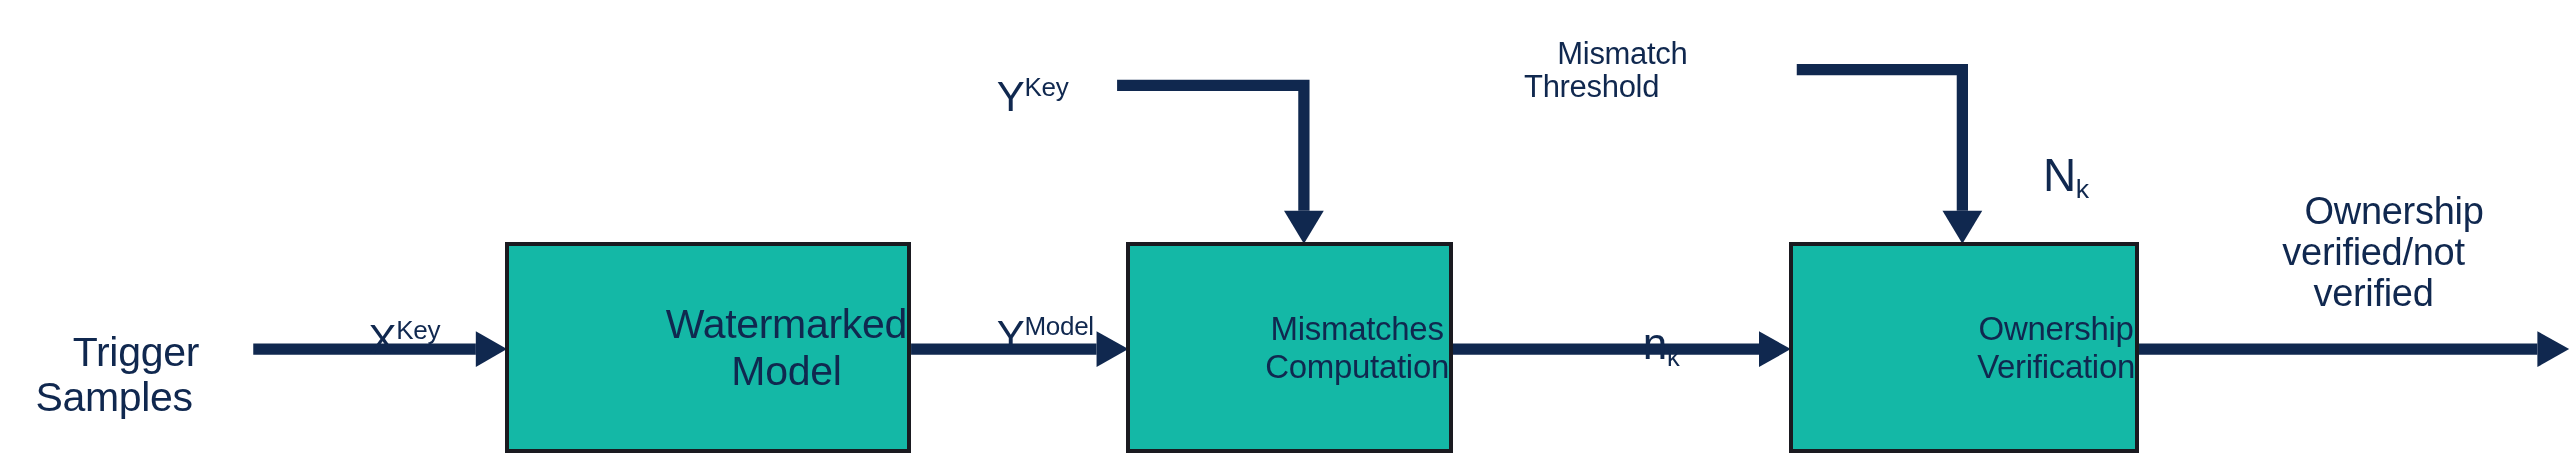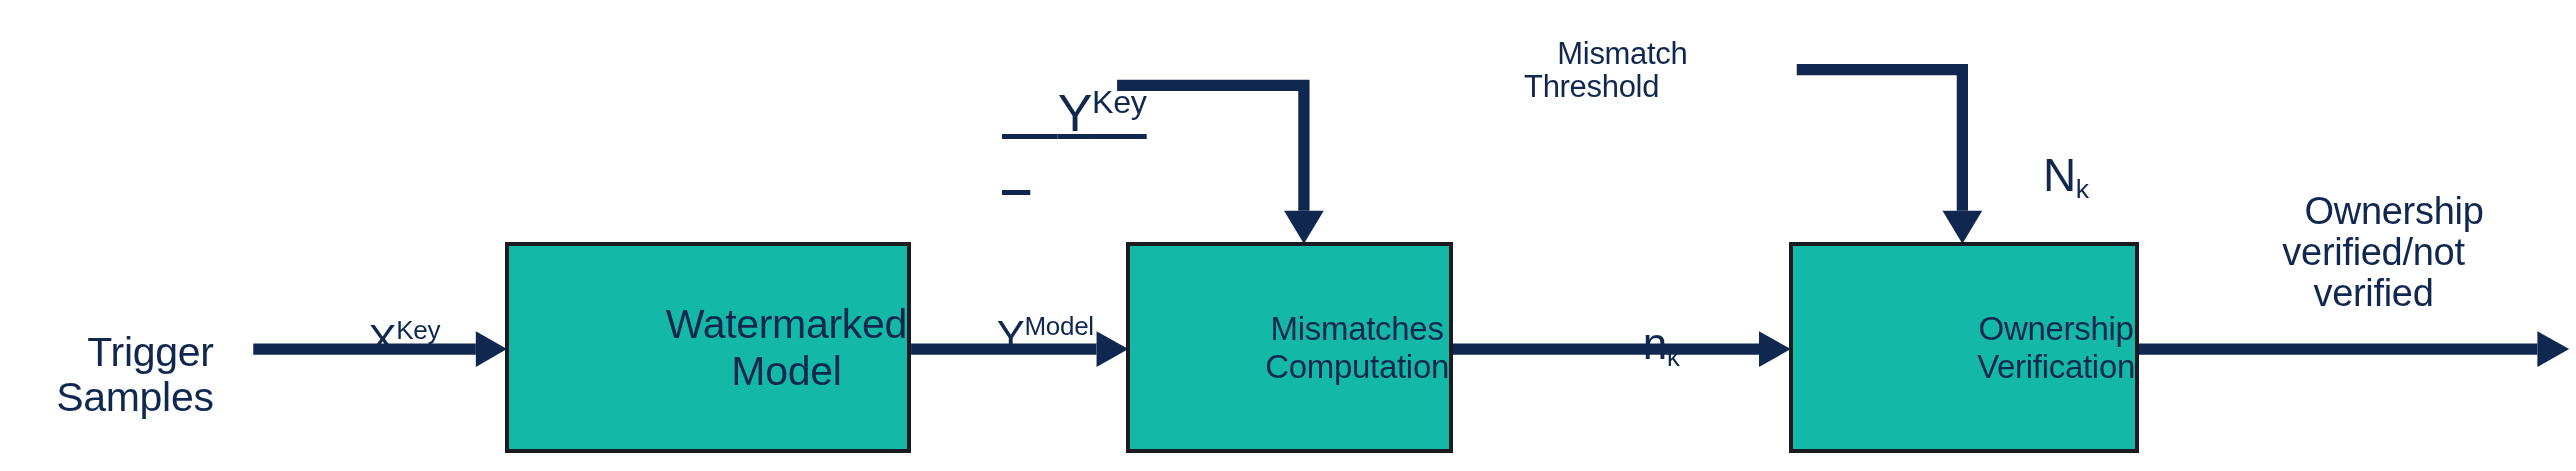--- a/index.html
+++ b/index.html
@@ -78,30 +78,30 @@
       <polygon class="wirehead" points="2932,318 2992,318 2962,368"></polygon>
     </g>
 
      output --&gt;
     <g>
       <line class="wire" x1="3228" y1="527" x2="3830" y2="527" stroke-width="17"></line>
       <polygon class="wirehead" points="3830,500 3878,527 3830,554"></polygon>
     </g>
   </svg>
 
-  <div class="lbl" style="left:14.6px; top:286px; width:199px; font-size:41px; text-align:right;">
+  <div class="lbl" style="left:14.6px; top:286px; width:199px; font-size:41px; text-align:center;">
     <span style="white-space:pre-line;">Trigger
 Samples</span>
   </div>
 
   <div class="lbl" style="left:323px; top:272px; font-size:42px;text-align:right;">
     <span>X</span><sup>Key</sup>
   </div>
 
-  <div class="lbl" style="left:1002px; top:28.5px; font-size:52px;text-decoration:underline;">
+  <div class="lbl" style="left:952px; top:28.5px; font-size:42px;">
     <span>Y</span><sup>Key</sup>
   </div>
 
   <div class="lbl" style="left:1524px; top:3.3px; width:305px; font-size:31px; text-align:left;">
     <span style="white-space:pre-line;">Mismatch
 Threshold</span>
   </div>
 
   <div class="lbl" style="left:952px; top:268px; font-size:42px;">
     <span>Y</span><sup>Model</sup>

